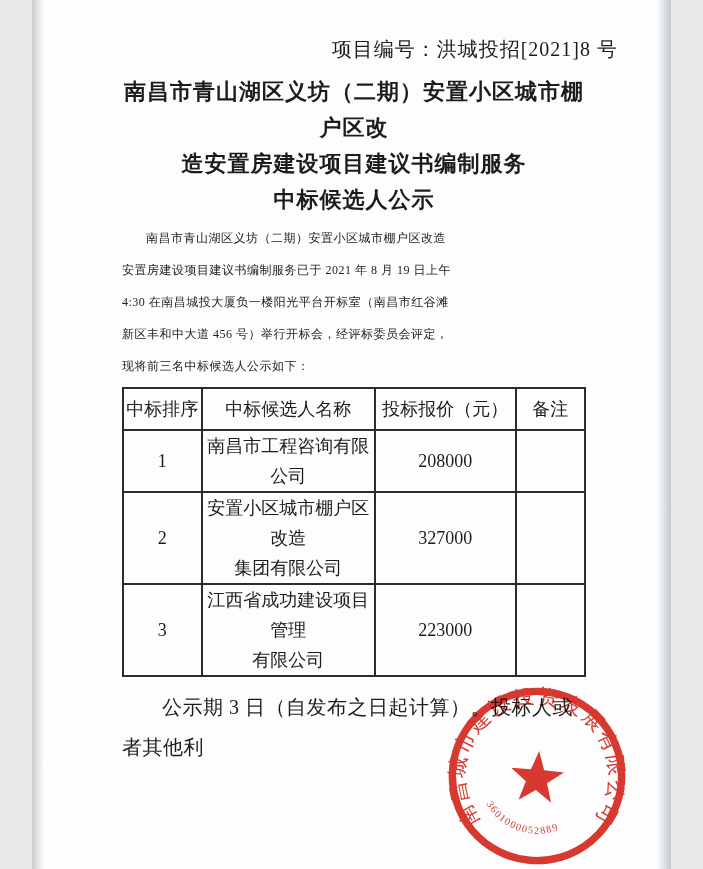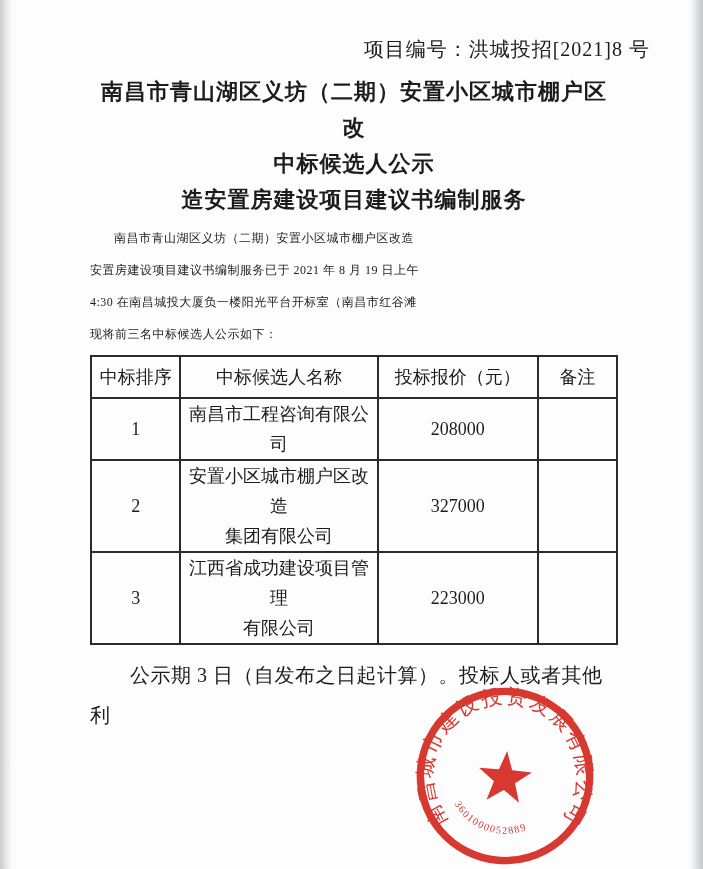--- a/index.html
+++ b/index.html
@@ -1,17 +1,17 @@
 <!DOCTYPE html>
 <html><head>
 <meta charset="utf-8">
 <style>
   html,body{margin:0;padding:0;background:#e9e9e9;}
   .page{
-    position:relative;width:703px;height:869px;background:#fdfdfd;
+    position:relative;width:639px;height:869px;background:#fdfdfd;
     overflow:hidden;font-family:"Liberation Serif","DejaVu Serif",serif;
     color:#1c1c1c;margin:0 auto;
   }
   .edge-left{position:absolute;left:0;top:0;bottom:0;width:12px;
     background:linear-gradient(90deg,#c9ced2,rgba(253,253,253,0));}
   .edge-right{position:absolute;right:0;top:0;bottom:0;width:14px;
     background:linear-gradient(270deg,#c3c9cd,rgba(253,253,253,0));}
   .content{position:relative;padding:36px 85px 0 90px;}
   .proj-no{font-size:20px;line-height:26px;text-align:right;margin-right:-32px;letter-spacing:1px;}
   .title{margin:12px 0 0;font-size:22px;font-weight:bold;text-align:center;line-height:36px;letter-spacing:1px;}
@@ -35,28 +35,29 @@
   <div class="edge-right"></div>
 
   <div class="content">
 
     <div class="proj-no">
       <span>项目编号：</span><span>洪城投招[2021]8 号</span>
     </div>
 
     <div class="title">
       <div>南昌市青山湖区义坊（二期）安置小区城市棚户区改</div>
+      <div>造安置房建设项目建议书编制服务</div>
       <div>中标候选人公示</div>
-      <div>造安置房建设项目建议书编制服务</div>
     </div>
 
     <div class="body-para">
       <div class="indent">南昌市青山湖区义坊（二期）安置小区城市棚户区改造</div>
       <div>安置房建设项目建议书编制服务已于 2021 年 8 月 19 日上午</div>
       <div>4:30 在南昌城投大厦负一楼阳光平台开标室（南昌市红谷滩</div>
+      <div>新区丰和中大道 456 号）举行开标会，经评标委员会评定，</div>
       <div>现将前三名中标候选人公示如下：</div>
     </div>
 
     <table>
       <colgroup>
           <col class="c1">
           <col class="c2">
           <col class="c3">
           <col class="c4">
         </colgroup>

